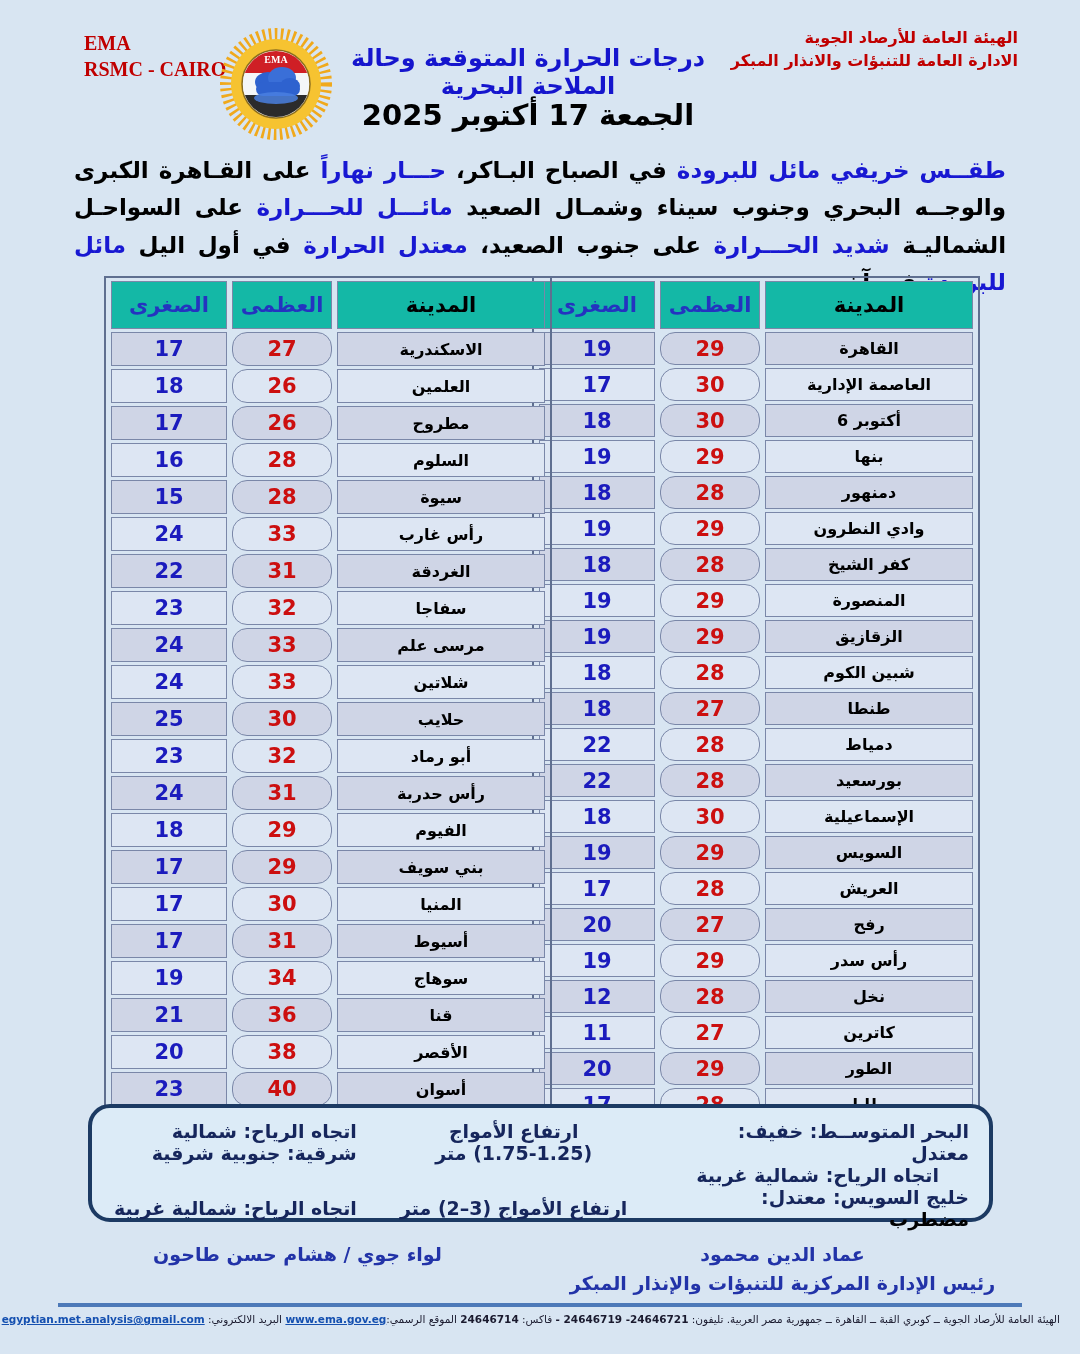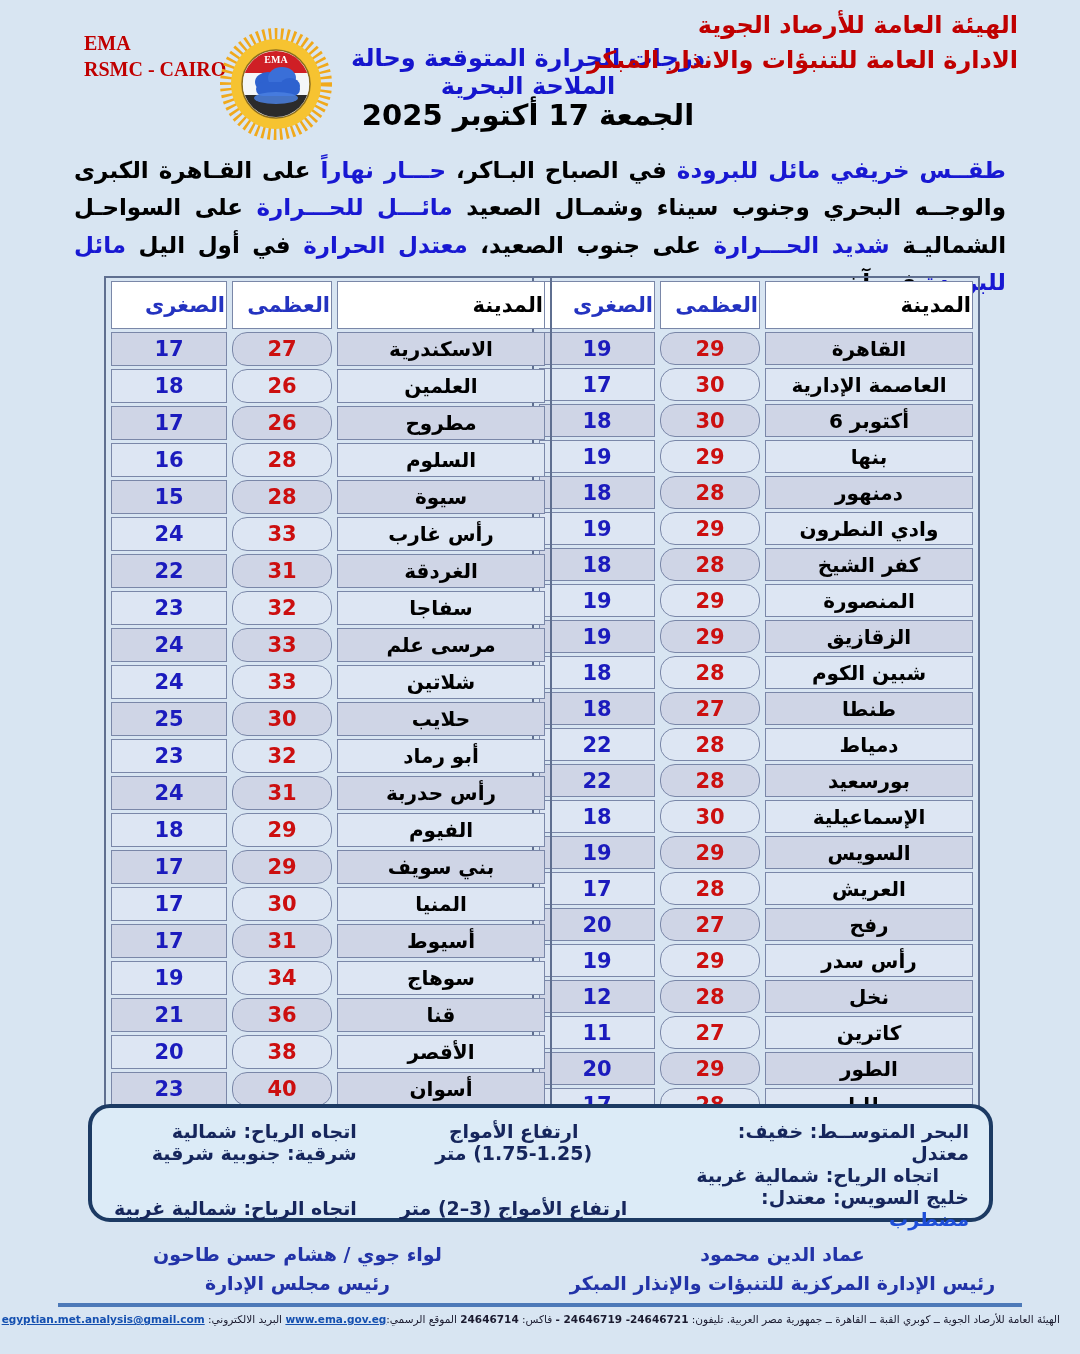--- a/index.html
+++ b/index.html
@@ -1,54 +1,54 @@
 <!DOCTYPE html>
 <html lang="ar" dir="rtl"><head>
 <meta charset="utf-8">
 <style>
   html,body{margin:0;padding:0;}
   body{font-family:"DejaVu Sans",sans-serif;}
   .page{position:relative;width:1080px;height:1354px;background:#d8e5f2;overflow:hidden;direction:rtl;}
 
   
-  .hdr-right{position:absolute;top:8px;right:62px;text-align:right;color:#c00000;font-weight:bold;font-size:24px;line-height:1.45;}
+  .hdr-right{position:absolute;top:26px;right:62px;text-align:right;color:#c00000;font-weight:bold;font-size:16px;line-height:1.45;}
   .hdr-left{position:absolute;top:30px;left:84px;direction:ltr;text-align:left;color:#c00000;font-weight:bold;font-size:20px;line-height:1.3;font-family:"Liberation Serif",serif;}
   .logo{position:absolute;top:26px;left:220px;width:112px;height:116px;}
   .hdr-title{position:absolute;top:44px;left:308px;width:440px;text-align:center;color:#1515cd;font-weight:bold;font-size:24px;}
   .hdr-date{position:absolute;top:98px;left:308px;width:440px;text-align:center;color:#000;font-weight:bold;font-size:29px;}
 
   
   .forecast{position:absolute;top:152px;right:74px;left:74px;font-size:23px;font-weight:bold;line-height:1.62;text-align:justify;color:#000;}
   .forecast .blue{color:#1818d2;}
   .forecast .black{color:#000;}
 
   
   table.temp-table{position:absolute;top:276px;border-collapse:separate;border-spacing:5px 3px;border:2px solid #5f6f90;background:transparent;}
   .t-right{right:100px;}
   .t-left{left:104px;}
   .temp-table th,.temp-table td{border:1px solid #7a87a8;text-align:center;vertical-align:middle;}
-  .temp-table th{background:#ffffff;height:44px;font-size:21px;font-weight:bold;text-align:right;}
+  .temp-table th{background:#14b8a6;height:44px;font-size:21px;font-weight:bold;}
   .temp-table th.minmax{color:#2433c0;}
   .temp-table th.city{color:#000;}
   .temp-table td{font-weight:bold;height:29px;}
   .t-left td{height:30px;}
-  .temp-table td.city{width:204px;font-size:20px;color:#000;}
+  .temp-table td.city{width:204px;font-size:16px;color:#000;}
   .temp-table td.max{width:96px;font-size:21px;color:#cc0f0f;border-radius:15px;}
   .temp-table td.min{width:112px;font-size:21px;color:#1b1bbd;margin-top:48px;}
   .temp-table tr.dark td{background:#cfd5e6;}
   .temp-table tr.light td{background:#dde6f3;}
   .temp-table tr.tall td{height:56px;}
 
   
   .marine{position:absolute;top:1104px;left:88px;width:905px;height:118px;border:4px solid #1c3a63;border-radius:22px;background:#dcebf7;box-sizing:border-box;padding:12px 14px;display:flex;flex-direction:column;justify-content:space-around;}
   .m-row{display:grid;grid-template-columns:34% 33% 33%;align-items:center;font-size:19px;font-weight:bold;color:#16265c;}
   .m-sea{text-align:right;padding-right:6px;}
   .m-wave{text-align:center;padding-right:45px;}
   .m-wind{text-align:right;padding-right:36px;}
-  .m-red{color:#1d4ed8;}
+  .m-red{color:#000000;}
   .ltr{direction:ltr;unicode-bidi:isolate;display:inline-block;}
 
   
   .sigs{position:absolute;top:1240px;left:55px;right:55px;display:flex;}
   .sig{flex:1;text-align:center;color:#2233a8;font-weight:bold;font-size:19px;line-height:1.5;}
 
   .divider{position:absolute;top:1303px;left:58px;width:964px;height:4px;background:#4d79b8;}
 
   
   .contact{position:absolute;top:1313px;left:20px;right:20px;text-align:center;font-size:10.5px;color:#1a1a2e;white-space:nowrap;}
@@ -369,21 +369,20 @@
       </div>
     </div>
 
   <div class="sigs">
       <div class="sig">
         <div class="sig-name">عماد الدين محمود</div>
         <div class="sig-title">رئيس الإدارة المركزية للتنبؤات والإنذار المبكر</div>
       </div>
       <div class="sig">
         <div class="sig-name">لواء جوي / هشام حسن طاحون</div>
-        <div class="sig-title">رئيس مجلس الإدارة</div>
       </div>
     </div>
 
   <div class="divider"></div>
 
   <div class="contact"><span>الهيئة العامة للأرصاد الجوية ــ كوبري القبة ــ القاهرة ــ جمهورية مصر العربية. تليفون: </span><span class="ltrnum">- 24646719 -24646721</span><span> فاكس: </span><span class="ltrnum">24646714</span><span> الموقع الرسمي:</span><a class="link">www.ema.gov.eg</a><span> البريد الالكتروني: </span><a class="link">egyptian.met.analysis@gmail.com</a><span> الصفحة الرسمية على الفيس بوك: </span></div>
 
 </div>
 
 </body></html>

